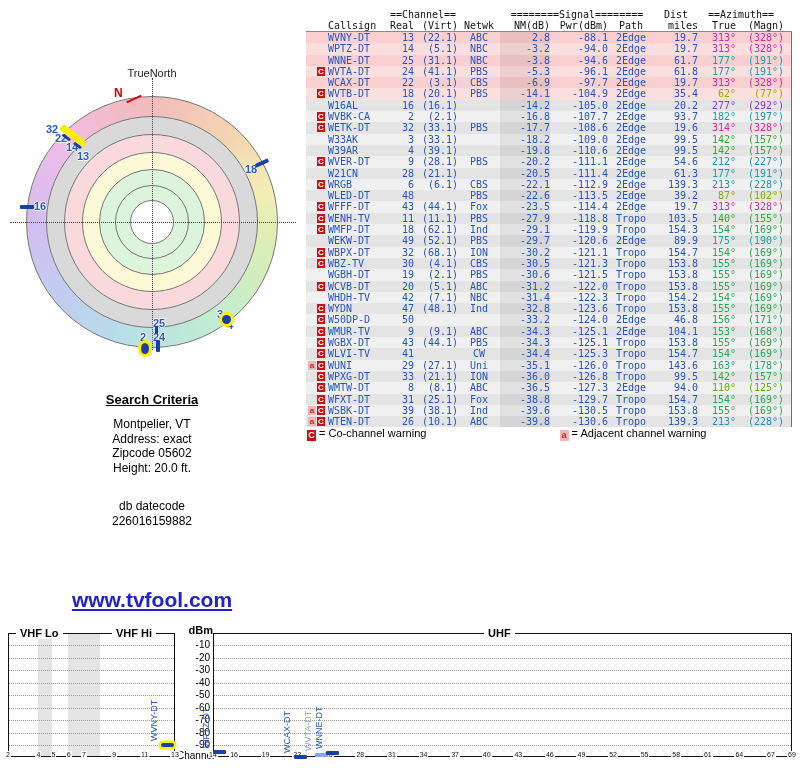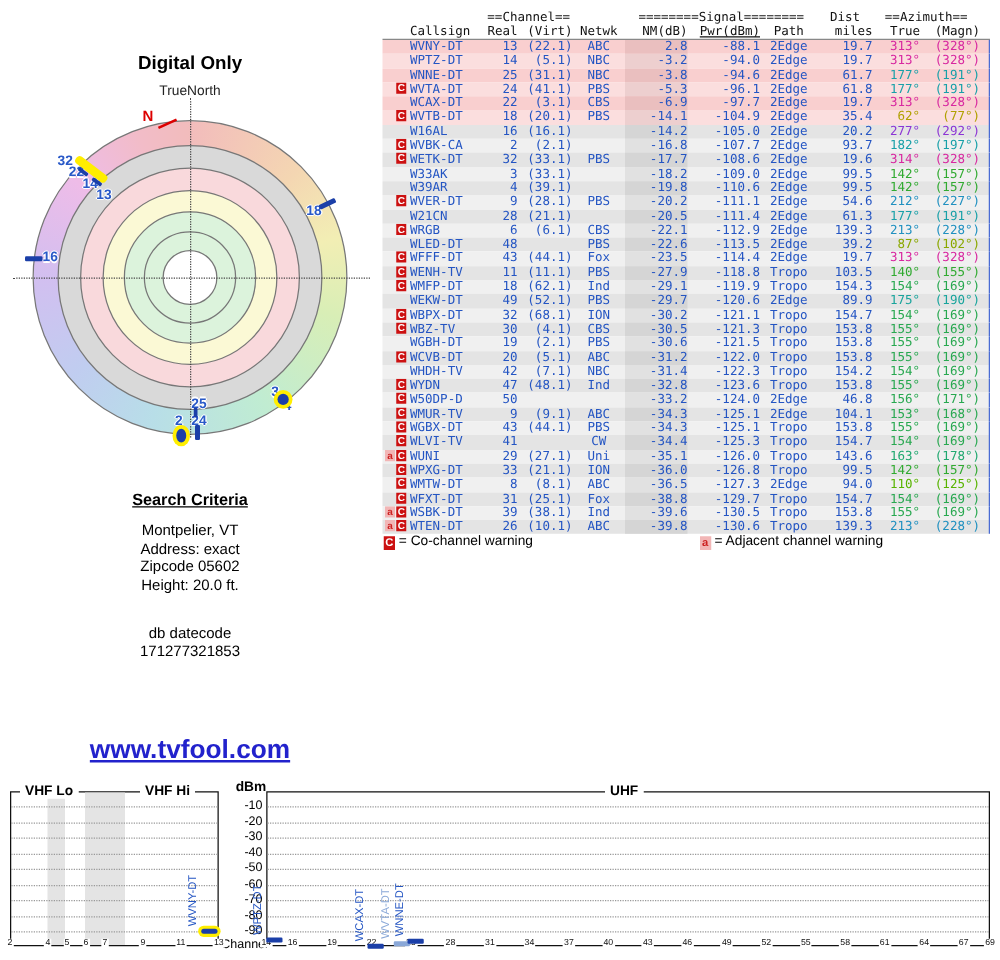--- a/index.html
+++ b/index.html
@@ -70,21 +70,20 @@
   .bar.muted{background:#8aa8d8;}
   .bar-label{position:absolute;font-size:9px;color:#2455c3;white-space:nowrap;
     transform:rotate(-90deg);transform-origin:left bottom;}
   .bar-label.muted{color:#8aa8d8;}
 </style>
 </head>
 <body>
 
 <div id="app">
 
-  <div class="abs" id="page-title">Digital Only</div>
   <div class="abs" id="plot-subtitle">TrueNorth</div>
   <div id="polar">
     <div class="circ" id="ring-rainbow"></div>
     <div class="circ" id="ring-gray"></div>
     <div class="circ" id="ring-pink"></div>
     <div class="circ" id="ring-yellow"></div>
     <div class="circ" id="ring-green"></div>
     <div class="circ" id="ring-green2"></div>
     <div class="circ" id="ring-white"></div>
     <div class="abs" id="cross-v"></div>
@@ -120,21 +119,21 @@
   <div class="abs" id="search">
     <div class="head">Search Criteria</div>
     <div id="search-lines">
         <div class="line">Montpelier, VT</div>
         <div class="line">Address: exact</div>
         <div class="line">Zipcode 05602</div>
         <div class="line">Height: 20.0 ft.</div>
       </div>
     <div class="gap"></div>
     <div class="line">db datecode</div>
-    <div class="line">171277321853</div>
+    <div class="line">226016159882</div>
   </div>
 
   <div class="abs" id="site-link">www.tvfool.com</div>
 
   <div class="abs" id="tbl">
     <div id="thead">
         <div class="hrow">
           <span class="cell c" style="width: 22px;"></span>
           <span class="cell c" style="width: 60px;"></span>
           <span class="cell c" style="width: 70px;">==Channel==</span>
@@ -143,21 +142,21 @@
           <span class="cell c" style="width: 44px;">Dist</span>
           <span class="cell c" style="width: 86px;">==Azimuth==</span>
         </div>
         <div class="hrow">
           <span class="cell bcol"></span>
           <span class="cell l" style="width: 60px;">Callsign</span>
           <span class="cell r" style="width: 26px;">Real</span>
           <span class="cell r" style="width: 44px;">(Virt)</span>
           <span class="cell c" style="width: 42px;">Netwk</span>
           <span class="cell r" style="width: 50px;">NM(dB)</span>
-          <span class="cell r" style="width: 58px; text-decoration: underline;">Pwr(dBm)</span>
+          <span class="cell r" style="width: 58px;">Pwr(dBm)</span>
           <span class="cell c" style="width: 46px;">Path</span>
           <span class="cell r" style="width: 44px;">miles</span>
           <span class="cell r" style="width: 38px;">True</span>
           <span class="cell r" style="width: 48px;">(Magn)</span>
         </div>
       </div>
     <div id="tbody">
         <div class="trow p0"><span class="cell bcol"></span><span class="cell l blue" style="width: 60px;">WVNY-DT</span><span class="cell r blue" style="width: 26px;">13</span><span class="cell r blue" style="width: 44px;">(22.1)</span><span class="cell c blue" style="width: 42px;">ABC</span><span class="cell r nmcell blue" style="width: 50px;">2.8</span><span class="cell r blue" style="width: 58px;">-88.1</span><span class="cell c blue" style="width: 46px;">2Edge</span><span class="cell r blue" style="width: 44px;">19.7</span><span class="cell r" style="width: 38px; color: rgb(216, 40, 160);">313°</span><span class="cell r" style="width: 48px; color: rgb(216, 40, 160);">(328°)</span></div>
         <div class="trow p1"><span class="cell bcol"></span><span class="cell l blue" style="width: 60px;">WPTZ-DT</span><span class="cell r blue" style="width: 26px;">14</span><span class="cell r blue" style="width: 44px;">(5.1)</span><span class="cell c blue" style="width: 42px;">NBC</span><span class="cell r nmcell blue" style="width: 50px;">-3.2</span><span class="cell r blue" style="width: 58px;">-94.0</span><span class="cell c blue" style="width: 46px;">2Edge</span><span class="cell r blue" style="width: 44px;">19.7</span><span class="cell r" style="width: 38px; color: rgb(216, 40, 160);">313°</span><span class="cell r" style="width: 48px; color: rgb(216, 40, 160);">(328°)</span></div>
         <div class="trow p0"><span class="cell bcol"></span><span class="cell l blue" style="width: 60px;">WNNE-DT</span><span class="cell r blue" style="width: 26px;">25</span><span class="cell r blue" style="width: 44px;">(31.1)</span><span class="cell c blue" style="width: 42px;">NBC</span><span class="cell r nmcell blue" style="width: 50px;">-3.8</span><span class="cell r blue" style="width: 58px;">-94.6</span><span class="cell c blue" style="width: 46px;">2Edge</span><span class="cell r blue" style="width: 44px;">61.7</span><span class="cell r" style="width: 38px; color: rgb(24, 160, 168);">177°</span><span class="cell r" style="width: 48px; color: rgb(24, 160, 168);">(191°)</span></div>

